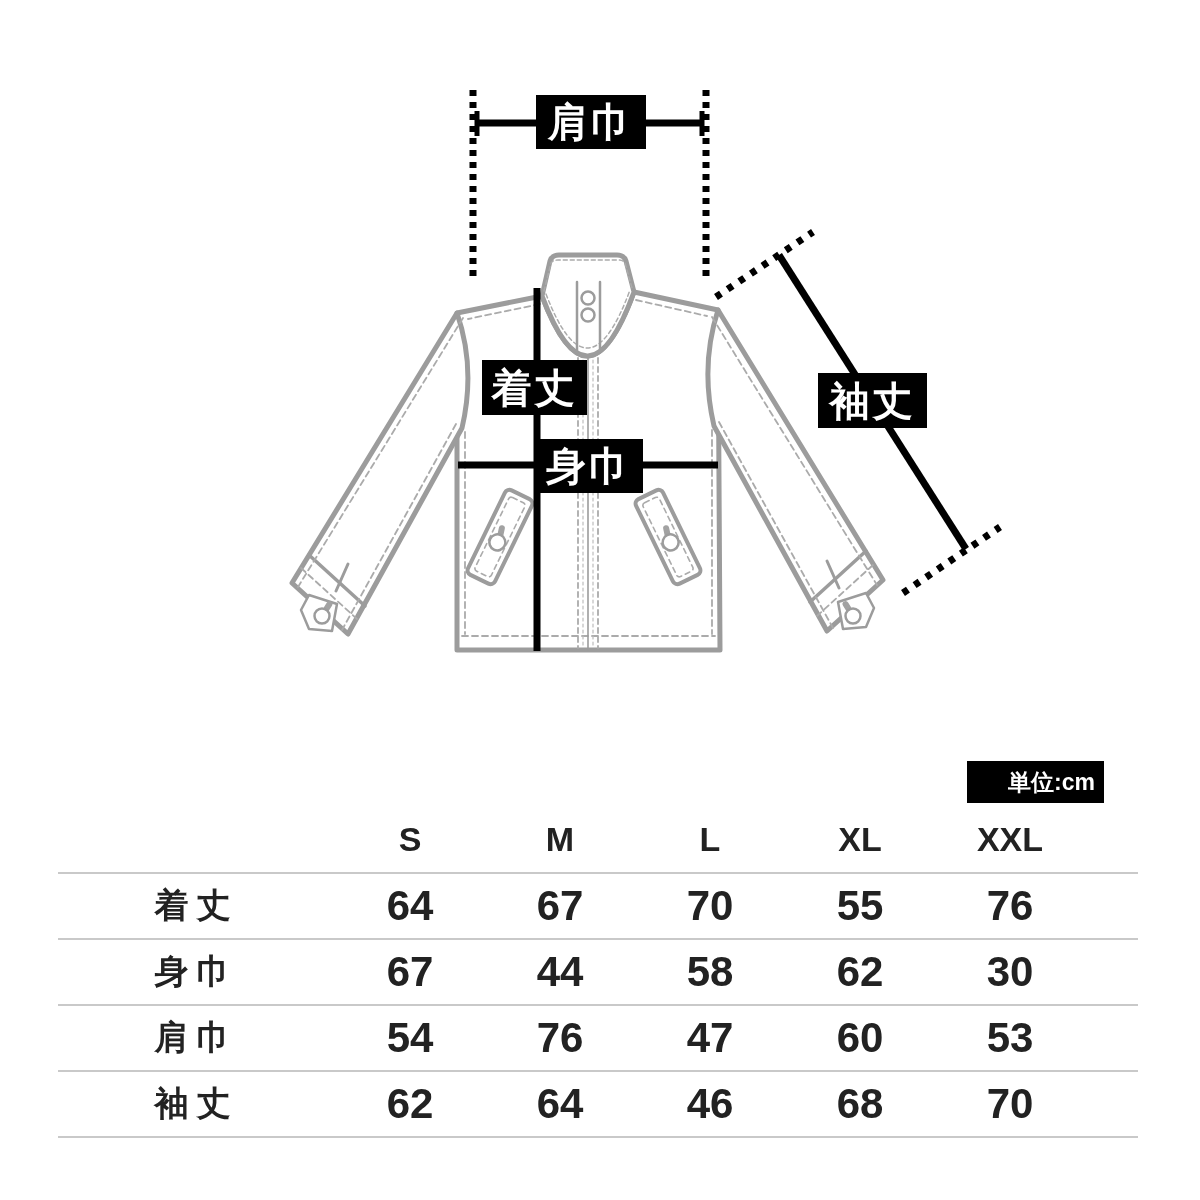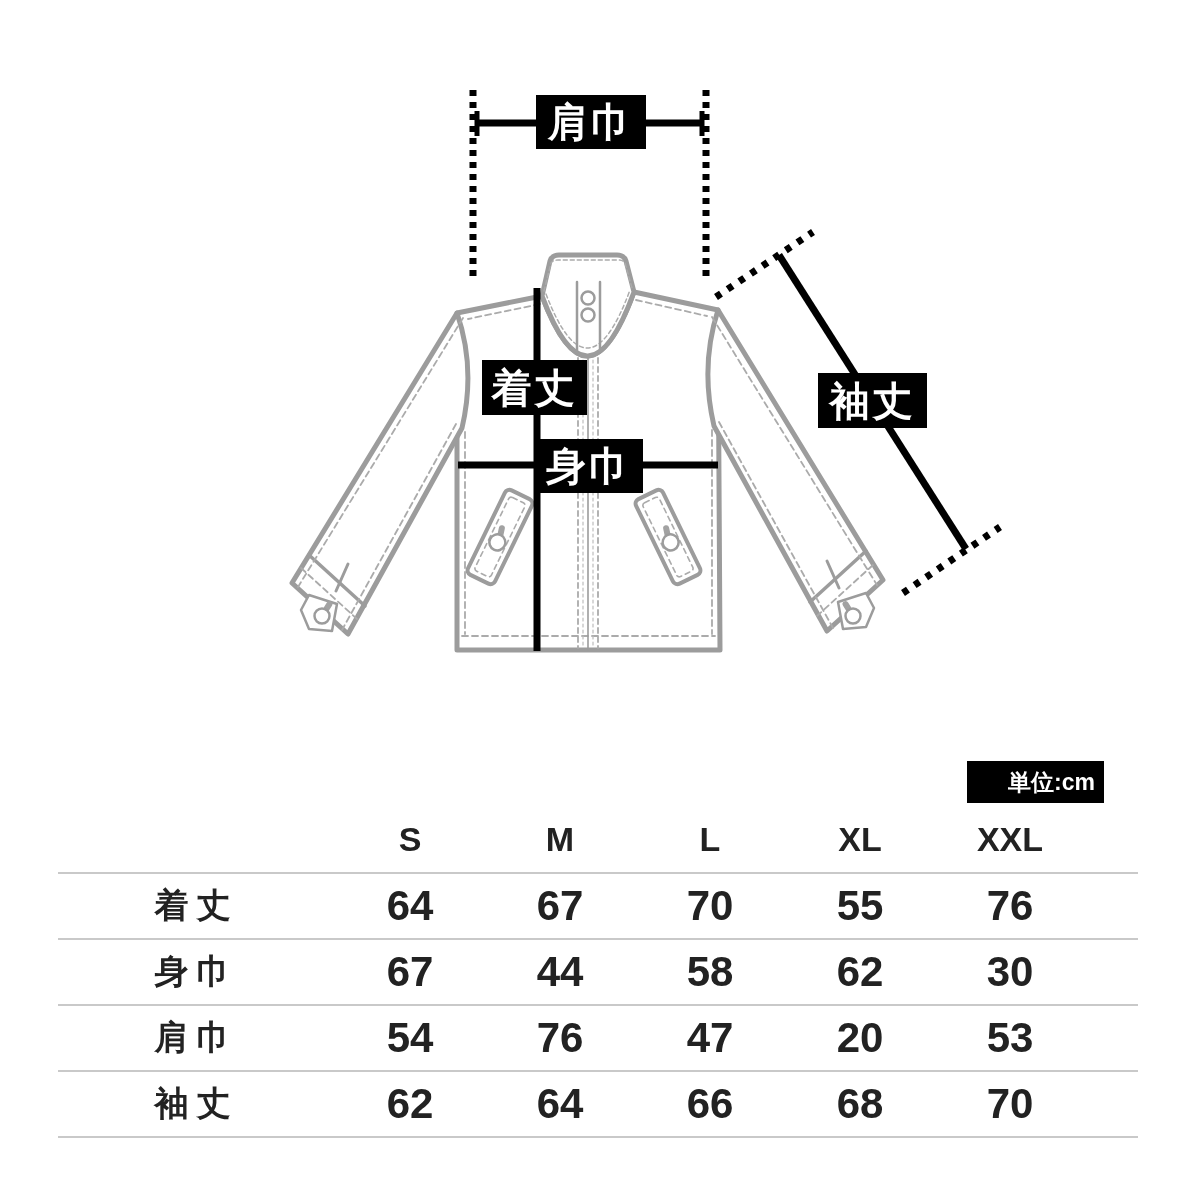--- a/index.html
+++ b/index.html
@@ -181,29 +181,29 @@
         <td class="val">58</td>
         <td class="val">62</td>
         <td class="val">30</td>
         <td></td>
       </tr>
       <tr>
         <td class="row-label">肩巾</td>
         <td class="val">54</td>
         <td class="val">76</td>
         <td class="val">47</td>
-        <td class="val">20</td>
+        <td class="val">60</td>
         <td class="val">53</td>
         <td></td>
       </tr>
       <tr>
         <td class="row-label">袖丈</td>
         <td class="val">62</td>
         <td class="val">64</td>
-        <td class="val">66</td>
+        <td class="val">46</td>
         <td class="val">68</td>
         <td class="val">70</td>
         <td></td>
       </tr>
     </tbody>
       </table>
   </div>
 
 </div>
 

